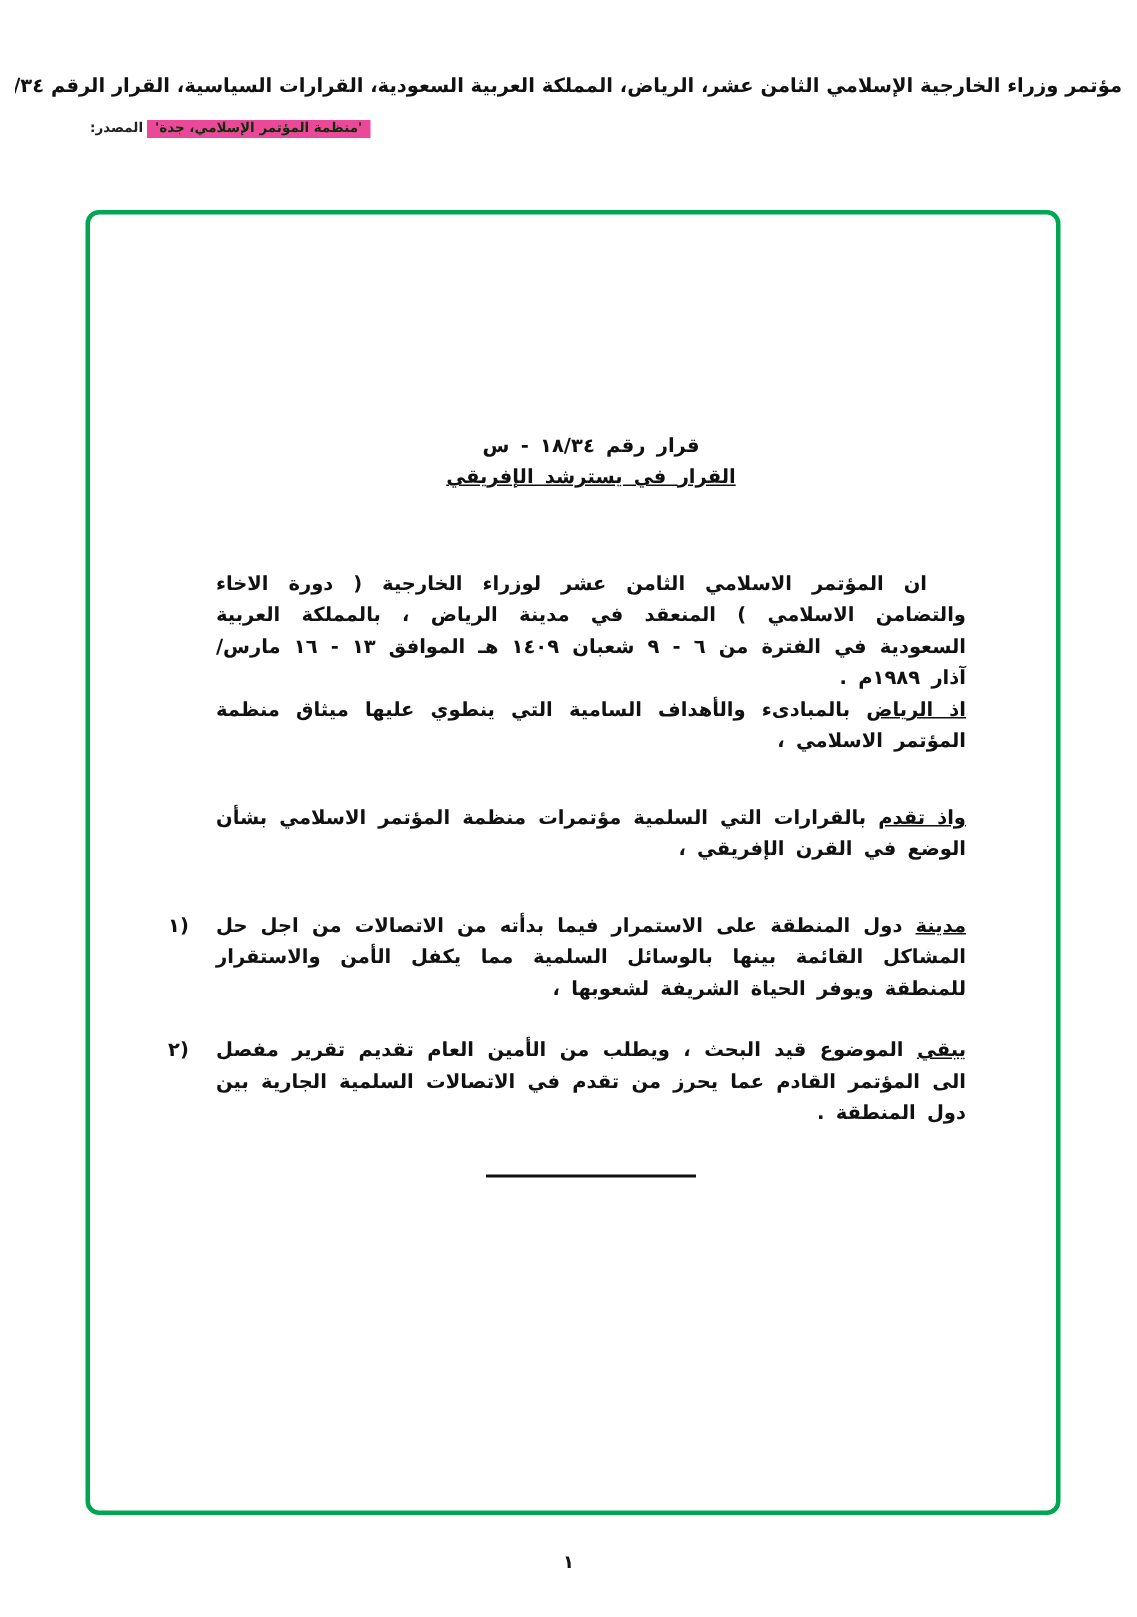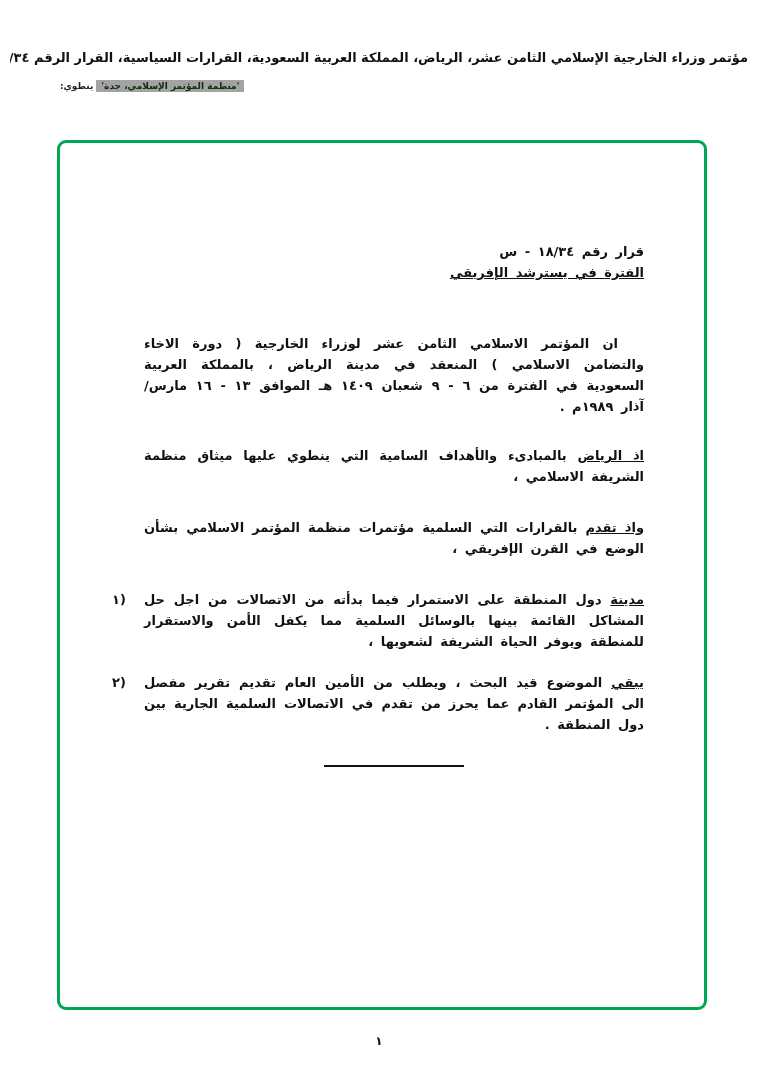--- a/index.html
+++ b/index.html
@@ -32,21 +32,21 @@
     top: 80px; left: 60px;
     display: flex;
     align-items: center;
     gap: 3px;
     font-size: 9px;
     font-weight: bold;
   }
   .source-label { direction: rtl; color: #222; }
   .source-value {
     direction: rtl;
-    background: #a3a3a3;
+    background: #ec4899;
     color: #0b2e0b;
     padding: 1px 5px;
   }
   
   .doc-box {
     position: absolute;
     top: 140px; left: 57px;
     width: 650px; height: 870px;
     border: 3px solid #00A651;
     border-radius: 9px;
@@ -56,29 +56,30 @@
     direction: rtl;
     padding: 98px 60px 0 84px;
     font-size: 13px;
     font-weight: bold;
     line-height: 21px;
     letter-spacing: 0.5px;
     word-spacing: 3px;
     color: #111;
   }
   .title-block {
+    text-align: center;
     line-height: 21px;
     margin-bottom: 50px;
+    margin-top: 46px;
   }
   .title-block .t3 { text-decoration: underline; }
   .title-block .t3 .lead { font-weight: 900; }
   .preamble {
     text-align: justify;
     text-indent: 26px;
-    margin-bottom: 28px;
   }
   .clause {
     text-align: justify;
     margin-bottom: 30px;
   }
   .clause .lead, .item .lead { text-decoration: underline; }
   .item {
     position: relative;
     text-align: justify;
     margin-bottom: 20px;
@@ -104,35 +105,35 @@
   }
 </style>
 </head>
 <body>
 
 <div class="page">
 
   <div class="header-line">مؤتمر وزراء الخارجية الإسلامي الثامن عشر، الرياض، المملكة العربية السعودية، القرارات السياسية، القرار الرقم ١٨/٣٤-س</div>
 
   <div class="source-line">
-    <span class="source-label">ينطوي:</span>
+    <span class="source-label">المصدر:</span>
     <span class="source-value">'منظمة المؤتمر الإسلامي، جدة'</span>
   </div>
 
   <div class="doc-box">
     <div class="content">
 
       <div class="title-block">
         <div class="t1">قرار رقم ١٨/٣٤ - س</div>
-        <div class="t3"><span class="lead">الفترة</span><span> في يسترشد الإفريقي</span></div>
+        <div class="t3"><span class="lead">القرار</span><span> في يسترشد الإفريقي</span></div>
       </div>
 
       <p class="preamble">ان المؤتمر الاسلامي الثامن عشر لوزراء الخارجية ( دورة الاخاء والتضامن الاسلامي ) المنعقد في مدينة الرياض ، بالمملكة العربية السعودية في الفترة من ٦ - ٩ شعبان ١٤٠٩ هـ الموافق ١٣ - ١٦ مارس/ آذار ١٩٨٩م .</p>
 
-      <p class="clause"><span class="lead">اذ الرياض</span><span> بالمبادىء والأهداف السامية التي ينطوي عليها ميثاق منظمة الشريفة الاسلامي ،</span></p>
+      <p class="clause"><span class="lead">اذ الرياض</span><span> بالمبادىء والأهداف السامية التي ينطوي عليها ميثاق منظمة المؤتمر الاسلامي ،</span></p>
 
       <p class="clause"><span class="lead">واذ تقدم</span><span> بالقرارات التي السلمية مؤتمرات منظمة المؤتمر الاسلامي بشأن الوضع في القرن الإفريقي ،</span></p>
 
       <div class="item">
         <span class="num" dir="ltr">١)</span><span class="lead">مدينة</span><span> دول المنطقة على الاستمرار فيما بدأته من الاتصالات من اجل حل المشاكل القائمة بينها بالوسائل السلمية مما يكفل الأمن والاستقرار للمنطقة ويوفر الحياة الشريفة لشعوبها ،</span>
       </div>
 
       <div class="item">
         <span class="num" dir="ltr">٢)</span><span class="lead">يبقي</span><span> الموضوع قيد البحث ، ويطلب من الأمين العام تقديم تقرير مفصل الى المؤتمر القادم عما يحرز من تقدم في الاتصالات السلمية الجارية بين دول المنطقة .</span>
       </div>

